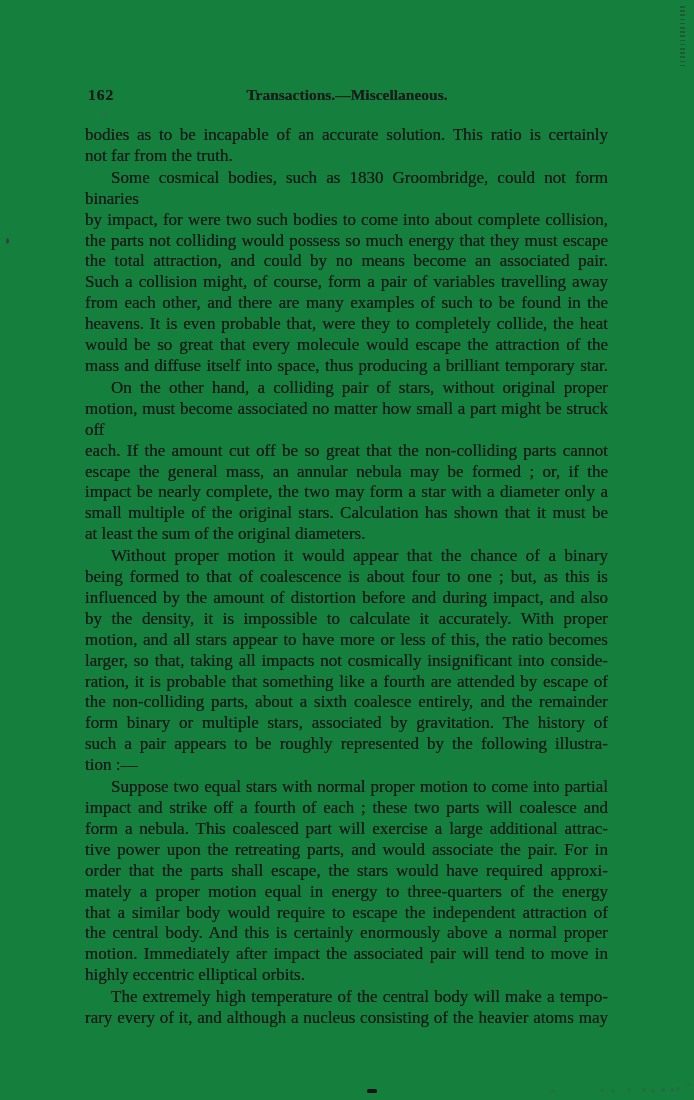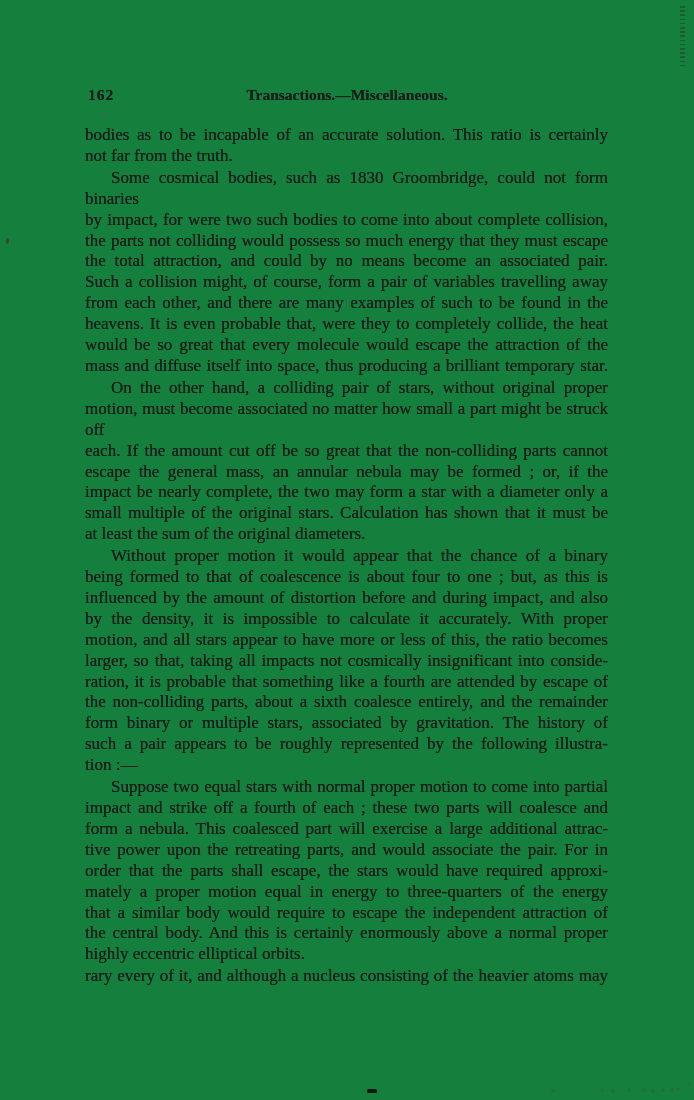--- a/index.html
+++ b/index.html
@@ -118,23 +118,25 @@
       </div>
       <div class="para">
         <div class="line first">Suppose two equal stars with normal proper motion to come into partial</div>
         <div class="line">impact and strike off a fourth of each ; these two parts will coalesce and</div>
         <div class="line">form a nebula. This coalesced part will exercise a large additional attrac-</div>
         <div class="line">tive power upon the retreating parts, and would associate the pair. For in</div>
         <div class="line">order that the parts shall escape, the stars would have required approxi-</div>
         <div class="line">mately a proper motion equal in energy to three-quarters of the energy</div>
         <div class="line">that a similar body would require to escape the independent attraction of</div>
         <div class="line">the central body. And this is certainly enormously above a normal proper</div>
+        <div class="line">motion. Immediately after impact the associated pair will tend to move in</div>
         <div class="line short">highly eccentric elliptical orbits.</div>
       </div>
       <div class="para">
+        <div class="line first">The extremely high temperature of the central body will make a tempo-</div>
         <div class="line">rary every of it, and although a nucleus consisting of the heavier atoms may</div>
       </div>
     </div>
 
   <div class="edge-mark"></div>
   <div class="speck-left"></div>
   <div class="speck-under-pagenum"></div>
   <div class="ink-dash"></div>
   <div class="speckles"></div>
 

